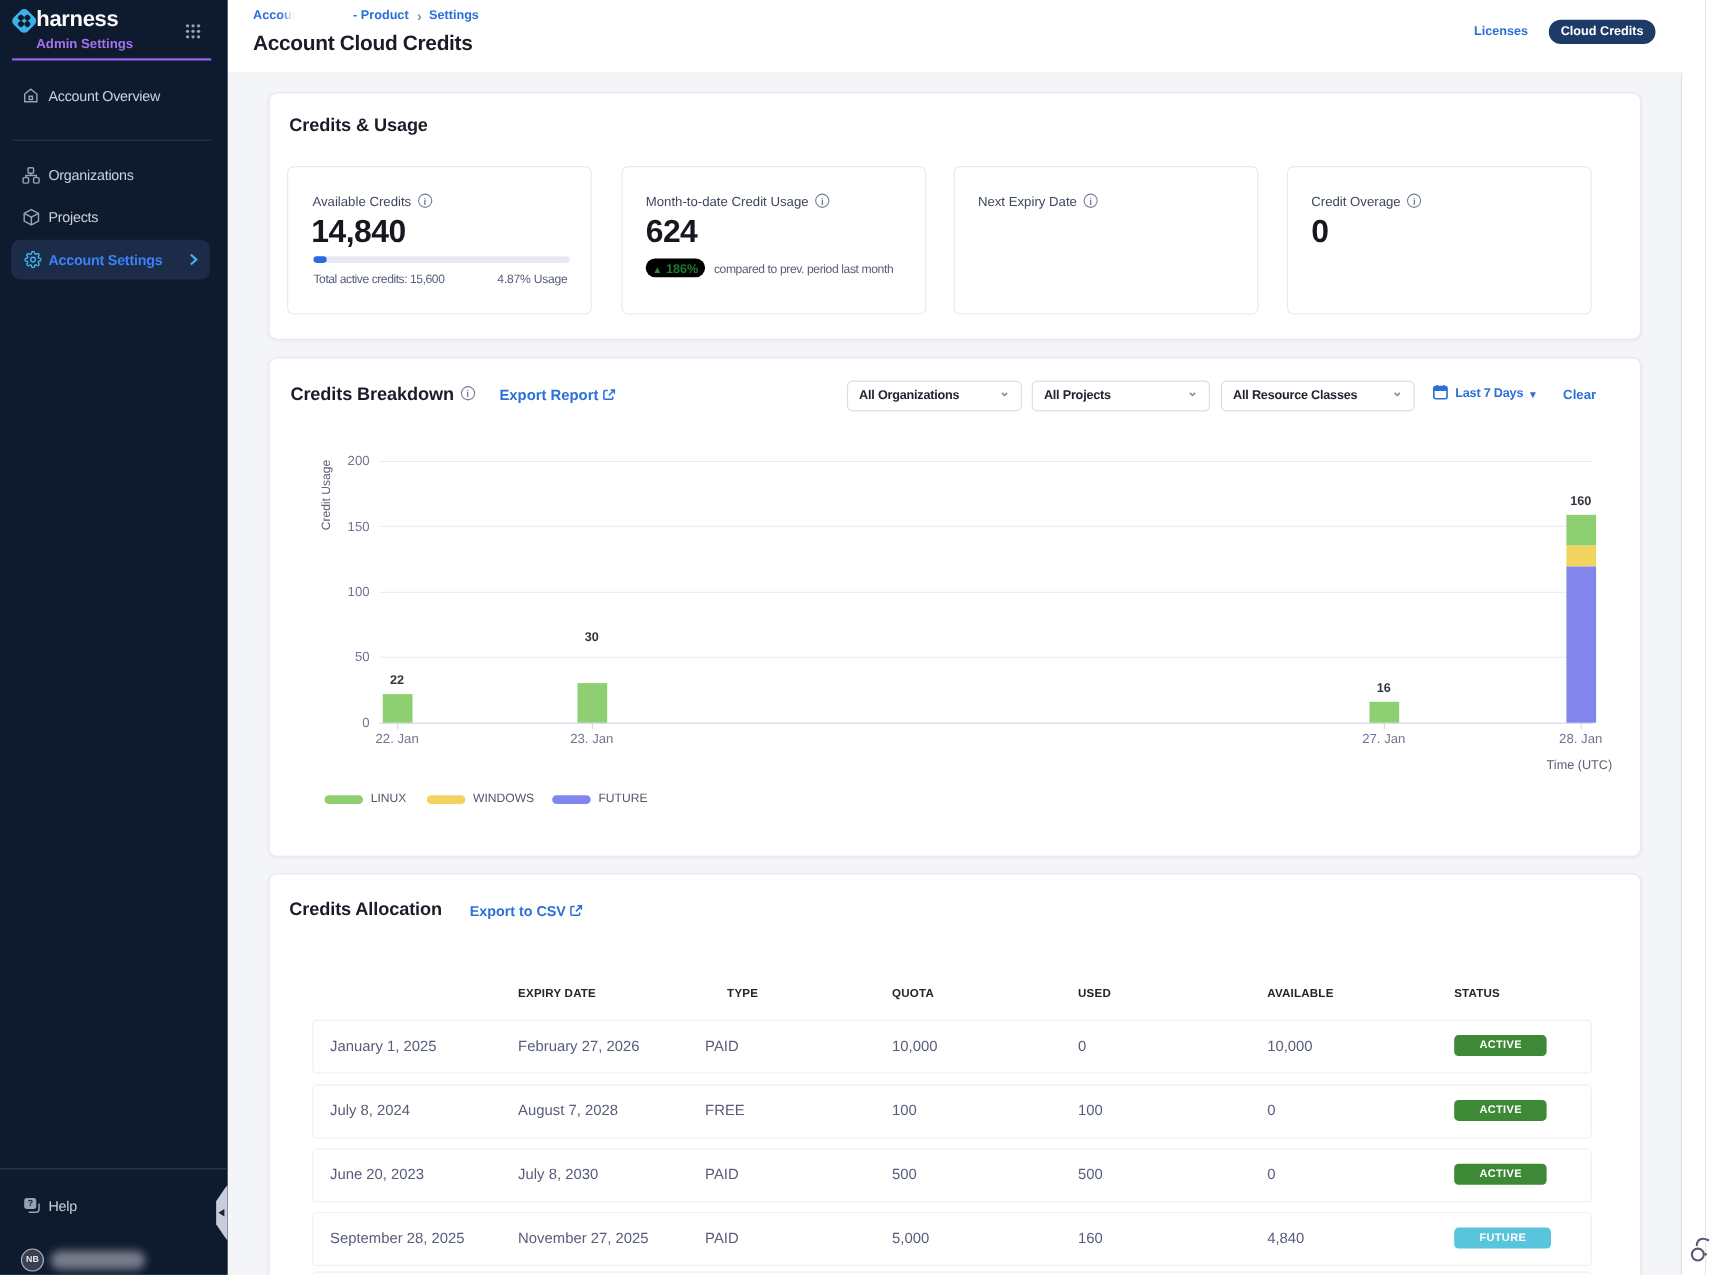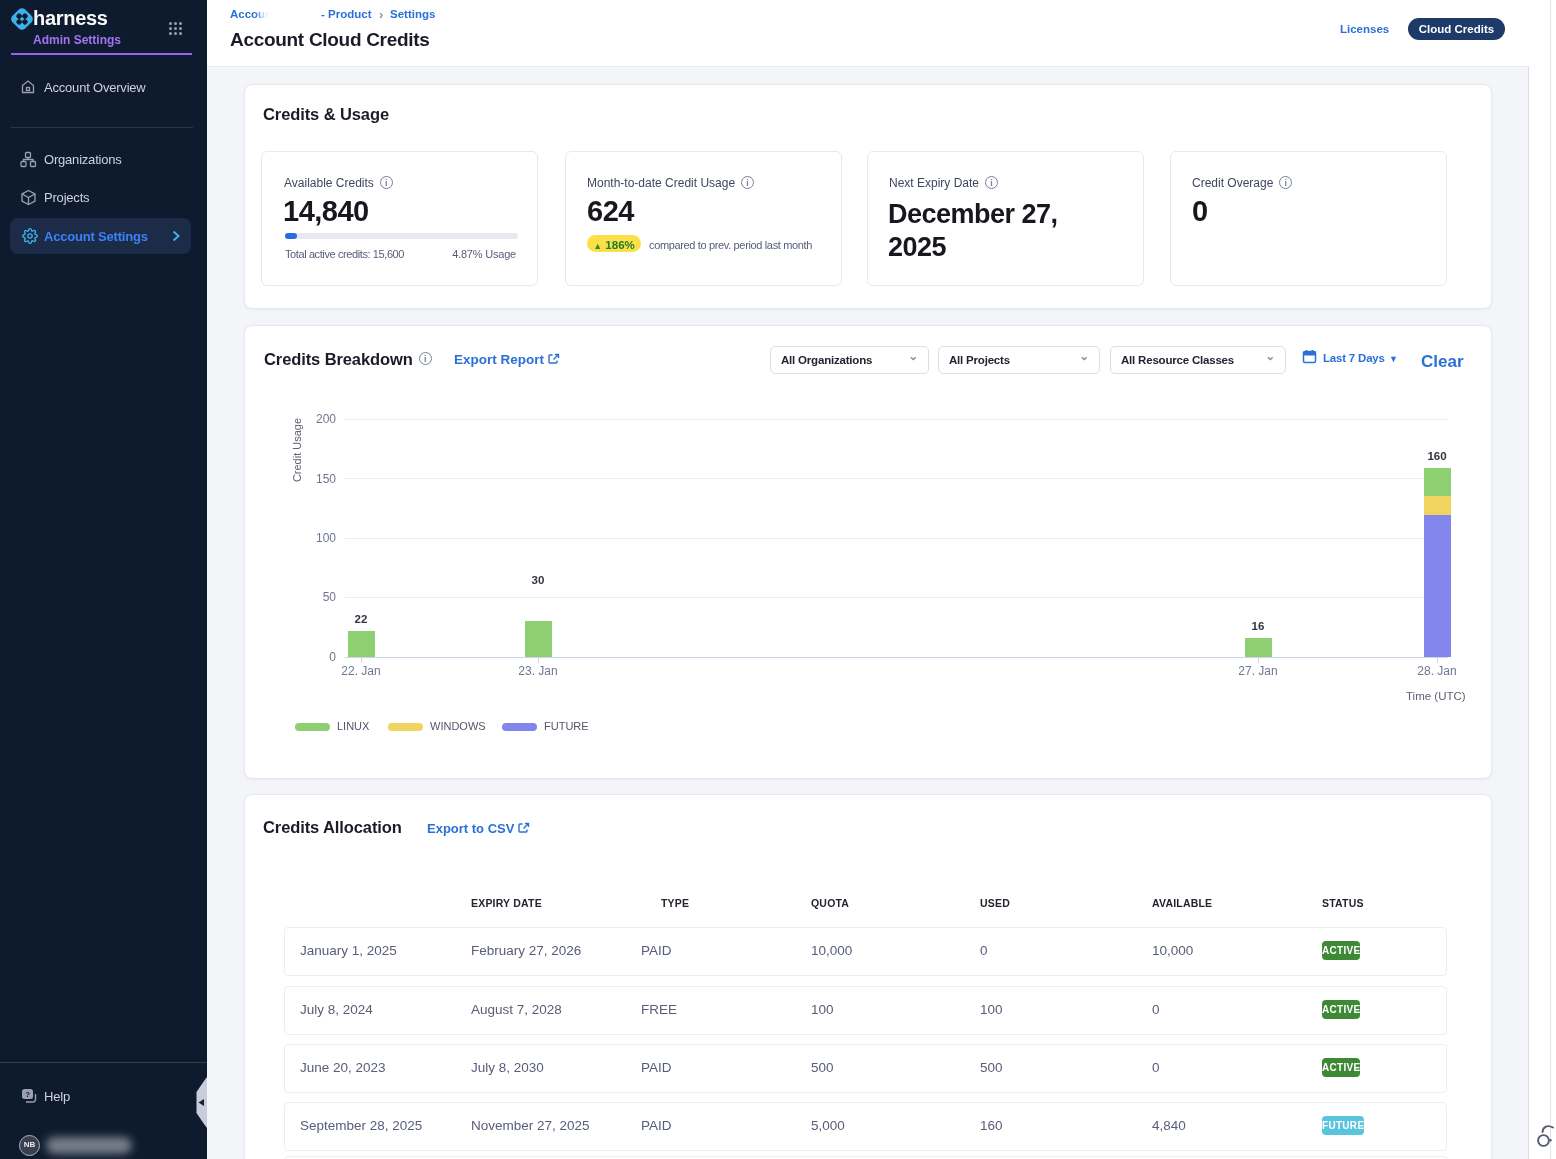--- a/index.html
+++ b/index.html
@@ -36,21 +36,21 @@
 .ylab { position:absolute; width:40px; text-align:right; font-size:12px; color:#707591; }
 .xlab { position:absolute; font-size:12px; color:#707591; text-align:center; }
 .bar { position:absolute; }
 .blab { position:absolute; font-size:11.5px; font-weight:bold; color:#33343e; text-align:center; }
 .leg-pill { position:absolute; width:35px; height:8px; border-radius:4px; }
 .leg-txt { position:absolute; font-size:11px; color:#55566b; }
 
 .thead { position:absolute; font-size:10.5px; font-weight:bold; color:#23252e; letter-spacing:0.2px; }
 .trow { position:absolute; left:284px; width:1163px; height:49px; background:#fff; border:1px solid #eceef3; border-radius:4px; }
 .tcell { position:absolute; top:943px; font-size:13.5px; color:#585d78; }
-.badge { position:absolute; left:1322px; height:19px; border-radius:4px; color:#fff; font-size:10px; font-weight:bold; text-align:center; line-height:19px; letter-spacing:0.3px; padding:0 0; }
+.badge { position:absolute; left:1322px; height:19px; border-radius:4px; color:#fff; font-size:10px; font-weight:bold; text-align:center; line-height:19px; letter-spacing:0.3px; padding:0 23px; }
 </style>
 </head>
 <body>
 
 <div id="content"></div>
 <div id="header"></div>
 
 <div class="abs crumb" style="left:230px; top:8px; z-index:3;">Account Name</div>
 <div class="abs" style="left:261px; top:-3px; width:62px; height:48px; background:#fff; filter:blur(4px); z-index:3;"></div>
 <div class="abs crumb" style="left:321px; top:8px; z-index:4;">- Product</div>
@@ -69,29 +69,28 @@
   <div class="abs" style="left:23px; top:81px; width:233px; height:6px; background:#e7eaf2; border-radius:3px;">
     <div style="width:12px; height:6px; background:#2a6be0; border-radius:3px;"></div>
   </div>
   <div class="abs" style="left:23px; top:96px; font-size:11px; letter-spacing:-0.4px; color:#565e7a;">Total active credits: 15,600</div>
   <div class="abs" style="right:21px; top:96px; font-size:11px; letter-spacing:-0.2px; color:#565e7a;">4.87% Usage</div>
 </div>
 
 <div class="stat" style="left:565px;">
   <div class="abs" style="left:21px; top:24px; font-size:12px; color:#3f475f;">Month-to-date Credit Usage<i class="info">i</i></div>
   <div class="abs" style="left:21px; top:43px; font-size:29px; font-weight:bold; color:#17181f; letter-spacing:-0.5px;">624</div>
-  <div class="abs" style="left:21px; top:83px; width:54px; height:17px; background:#fde047; border-radius:9px; text-align:center;">
+  <div class="abs" style="left:21px; top:83px; width:54px; height:17px; background:#000000; border-radius:9px; text-align:center;">
     <span style="font-size:11.5px; font-weight:bold; color:#1f7a2e;"><span style="font-size:9px; color:#2d8a38;">▲</span> 186%</span>
   </div>
   <div class="abs" style="left:83px; top:87px; font-size:11px; letter-spacing:-0.35px; color:#565e7a; white-space:nowrap;">compared to prev. period last month</div>
 </div>
 
 <div class="stat" style="left:867px;">
   <div class="abs" style="left:21px; top:24px; font-size:12px; color:#3f475f;">Next Expiry Date<i class="info">i</i></div>
-  <div class="abs" style="left:20px; top:46px; font-size:27px; font-weight:bold; color:#17181f; letter-spacing:-0.5px; line-height:33px;">December 27,<br>2025</div>
 </div>
 
 <div class="stat" style="left:1170px;">
   <div class="abs" style="left:21px; top:24px; font-size:12px; color:#3f475f;">Credit Overage<i class="info">i</i></div>
   <div class="abs" style="left:21px; top:43px; font-size:29px; font-weight:bold; color:#17181f;">0</div>
 </div>
 
 <div class="card" style="left:244px; top:325px; width:1248px; height:454px;"></div>
 <div class="abs card-title" style="left:264px; top:350px;">Credits Breakdown<i class="info" style="vertical-align:3px;">i</i></div>
 <div class="abs blue-link" style="left:454px; top:352px; font-size:13.5px;">Export Report
@@ -104,21 +103,21 @@
 <div class="sel" style="left:770px; width:159px;">All Organizations<span class="chev">⌄</span></div>
 <div class="sel" style="left:938px; width:162px;">All Projects<span class="chev">⌄</span></div>
 <div class="sel" style="left:1110px; width:176px;">All Resource Classes<span class="chev">⌄</span></div>
 <svg class="abs" style="left:1302px; top:349px;" width="15" height="15" viewBox="0 0 15 15">
   <rect x="1.5" y="2.5" width="12" height="11" rx="1.5" fill="none" stroke="#2b70d7" stroke-width="1.5"></rect>
   <rect x="1.5" y="2.5" width="12" height="4" rx="1.5" fill="#2b70d7"></rect>
   <path d="M4.5 1 V3 M10.5 1 V3" stroke="#2b70d7" stroke-width="1.5"></path>
 </svg>
 <div class="abs" style="left:1323px; top:352px; font-size:11.5px; font-weight:bold; color:#2b70d7; letter-spacing:-0.2px;">Last 7 Days</div>
 <div class="abs" style="left:1389px; top:354px; font-size:9px; color:#2b70d7;">▼</div>
-<div class="abs blue-link" style="left:1421px; top:352px; font-size:17px;text-align:right;">Clear</div>
+<div class="abs blue-link" style="left:1421px; top:352px; font-size:12px;text-align:right;">Clear</div>
 
 <div class="abs" style="left:291px; top:488px; font-size:11px; color:#5d6273; transform:rotate(-90deg); transform-origin:0 0; width:76px; text-align:center;">Credit Usage</div>
 <div class="ylab" style="left:296px; top:412px;">200</div>
 <div class="ylab" style="left:296px; top:472px;">150</div>
 <div class="ylab" style="left:296px; top:531px;">100</div>
 <div class="ylab" style="left:296px; top:590px;">50</div>
 <div class="ylab" style="left:296px; top:650px;">0</div>
 <div class="gline" style="left:345px; top:419px; width:1103px;"></div>
 <div class="gline" style="left:345px; top:478px; width:1103px;"></div>
 <div class="gline" style="left:345px; top:538px; width:1103px;"></div>

